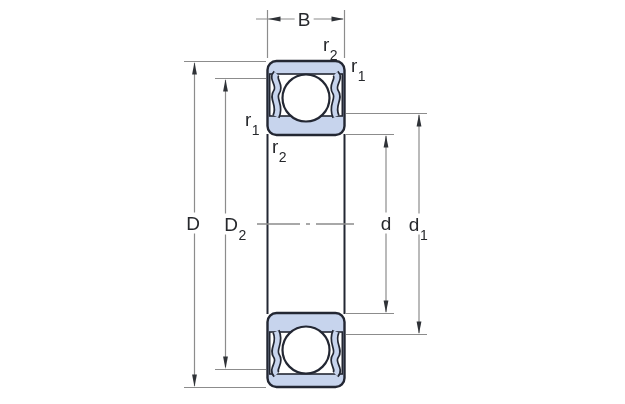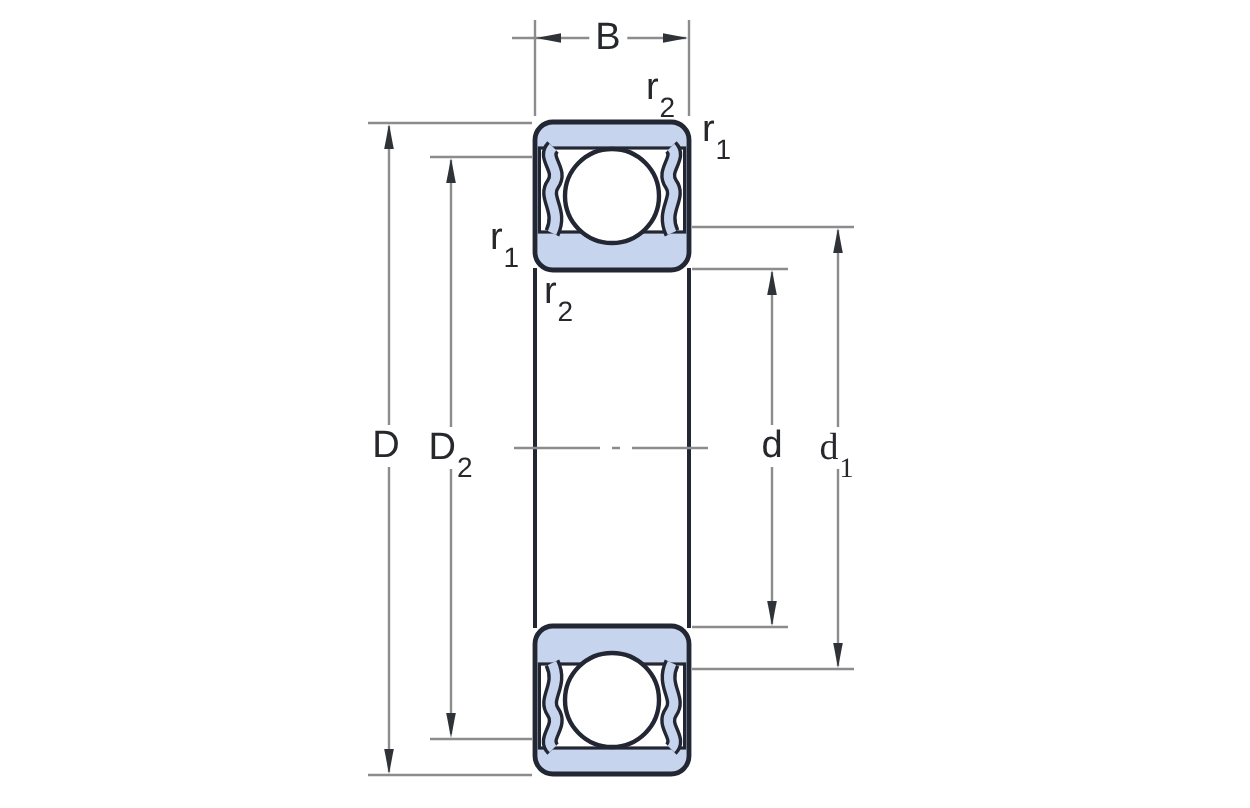--- a/index.html
+++ b/index.html
@@ -111,25 +111,25 @@
       <circle class="ball" cx="306" cy="350" r="23.5"></circle>
     </g>
 
     <path class="centerline" d="M257 224 H354"></path>
   </svg>
 
   <span class="lbl masked" style="left:304px;top:19px;"><span>B</span><sub></sub></span>
 
   <span class="lbl masked" style="left:193px;top:223px;"><span>D</span><sub></sub></span>
 
-  <span class="lbl masked" style="left:225px;top:224px;"><span>D</span><sub>2</sub></span>
+  <span class="lbl masked" style="left:235px;top:224px;"><span>D</span><sub>2</sub></span>
 
   <span class="lbl masked" style="left:386px;top:223px;"><span>d</span><sub></sub></span>
 
-  <span class="lbl masked" style="left:418px;top:224px;font-family:Liberation Serif, serif;"><span>d</span><sub>1</sub></span>
+  <span class="lbl masked" style="left:418px;top:224px;"><span>d</span><sub>1</sub></span>
 
   <span class="lbl" style="left:330px;top:44px;"><span>r</span><sub>2</sub></span>
 
   <span class="lbl" style="left:358px;top:65px;"><span>r</span><sub>1</sub></span>
 
   <span class="lbl" style="left:252px;top:119px;"><span>r</span><sub>1</sub></span>
 
   <span class="lbl" style="left:279px;top:146px;"><span>r</span><sub>2</sub></span>
 
 </div>

